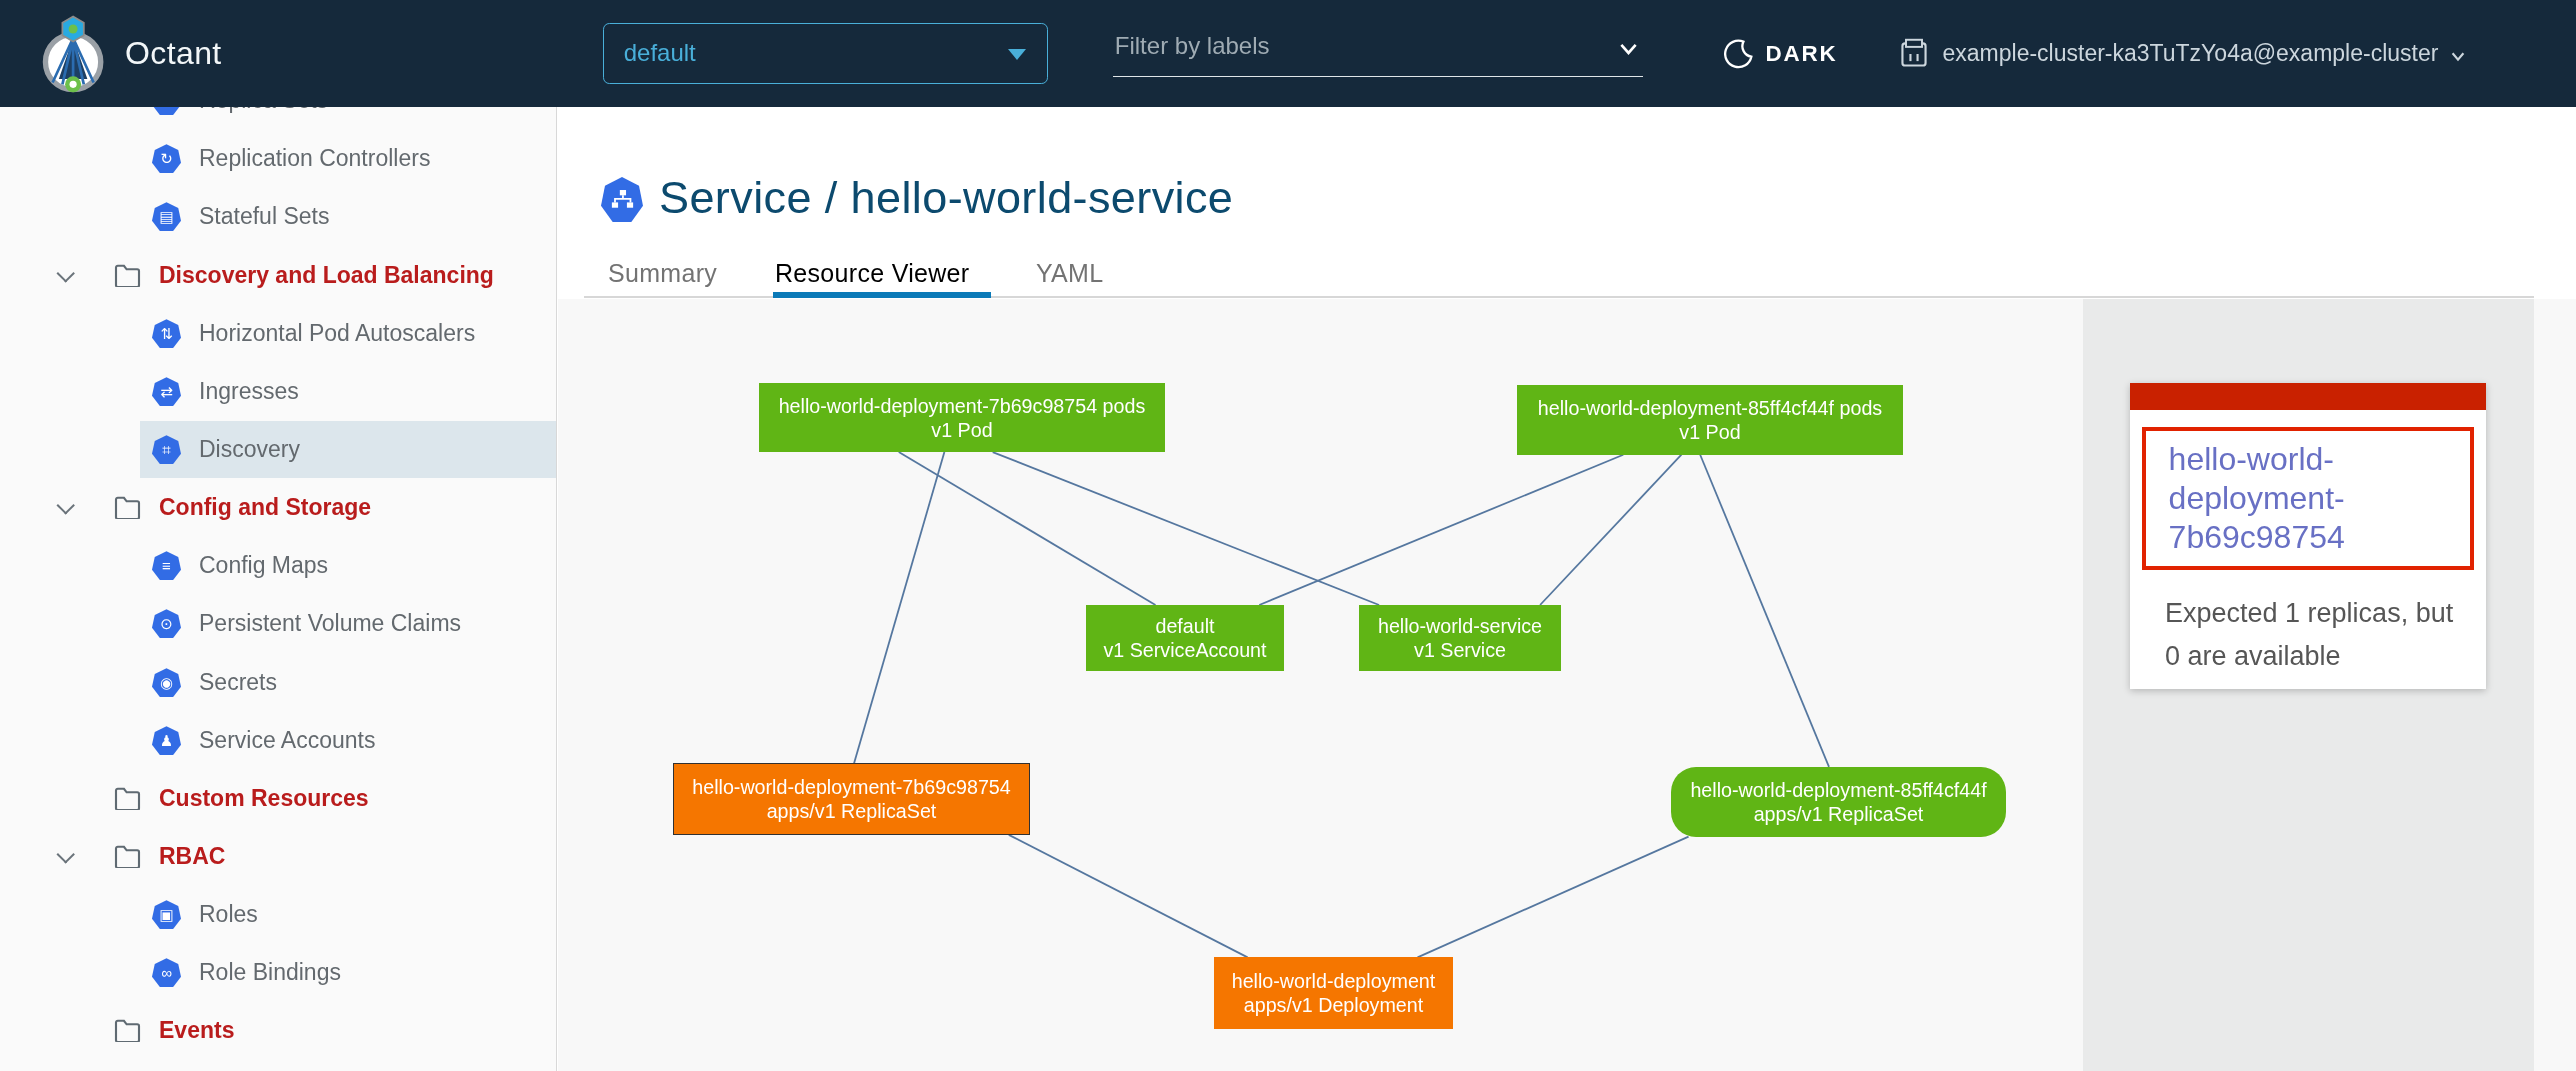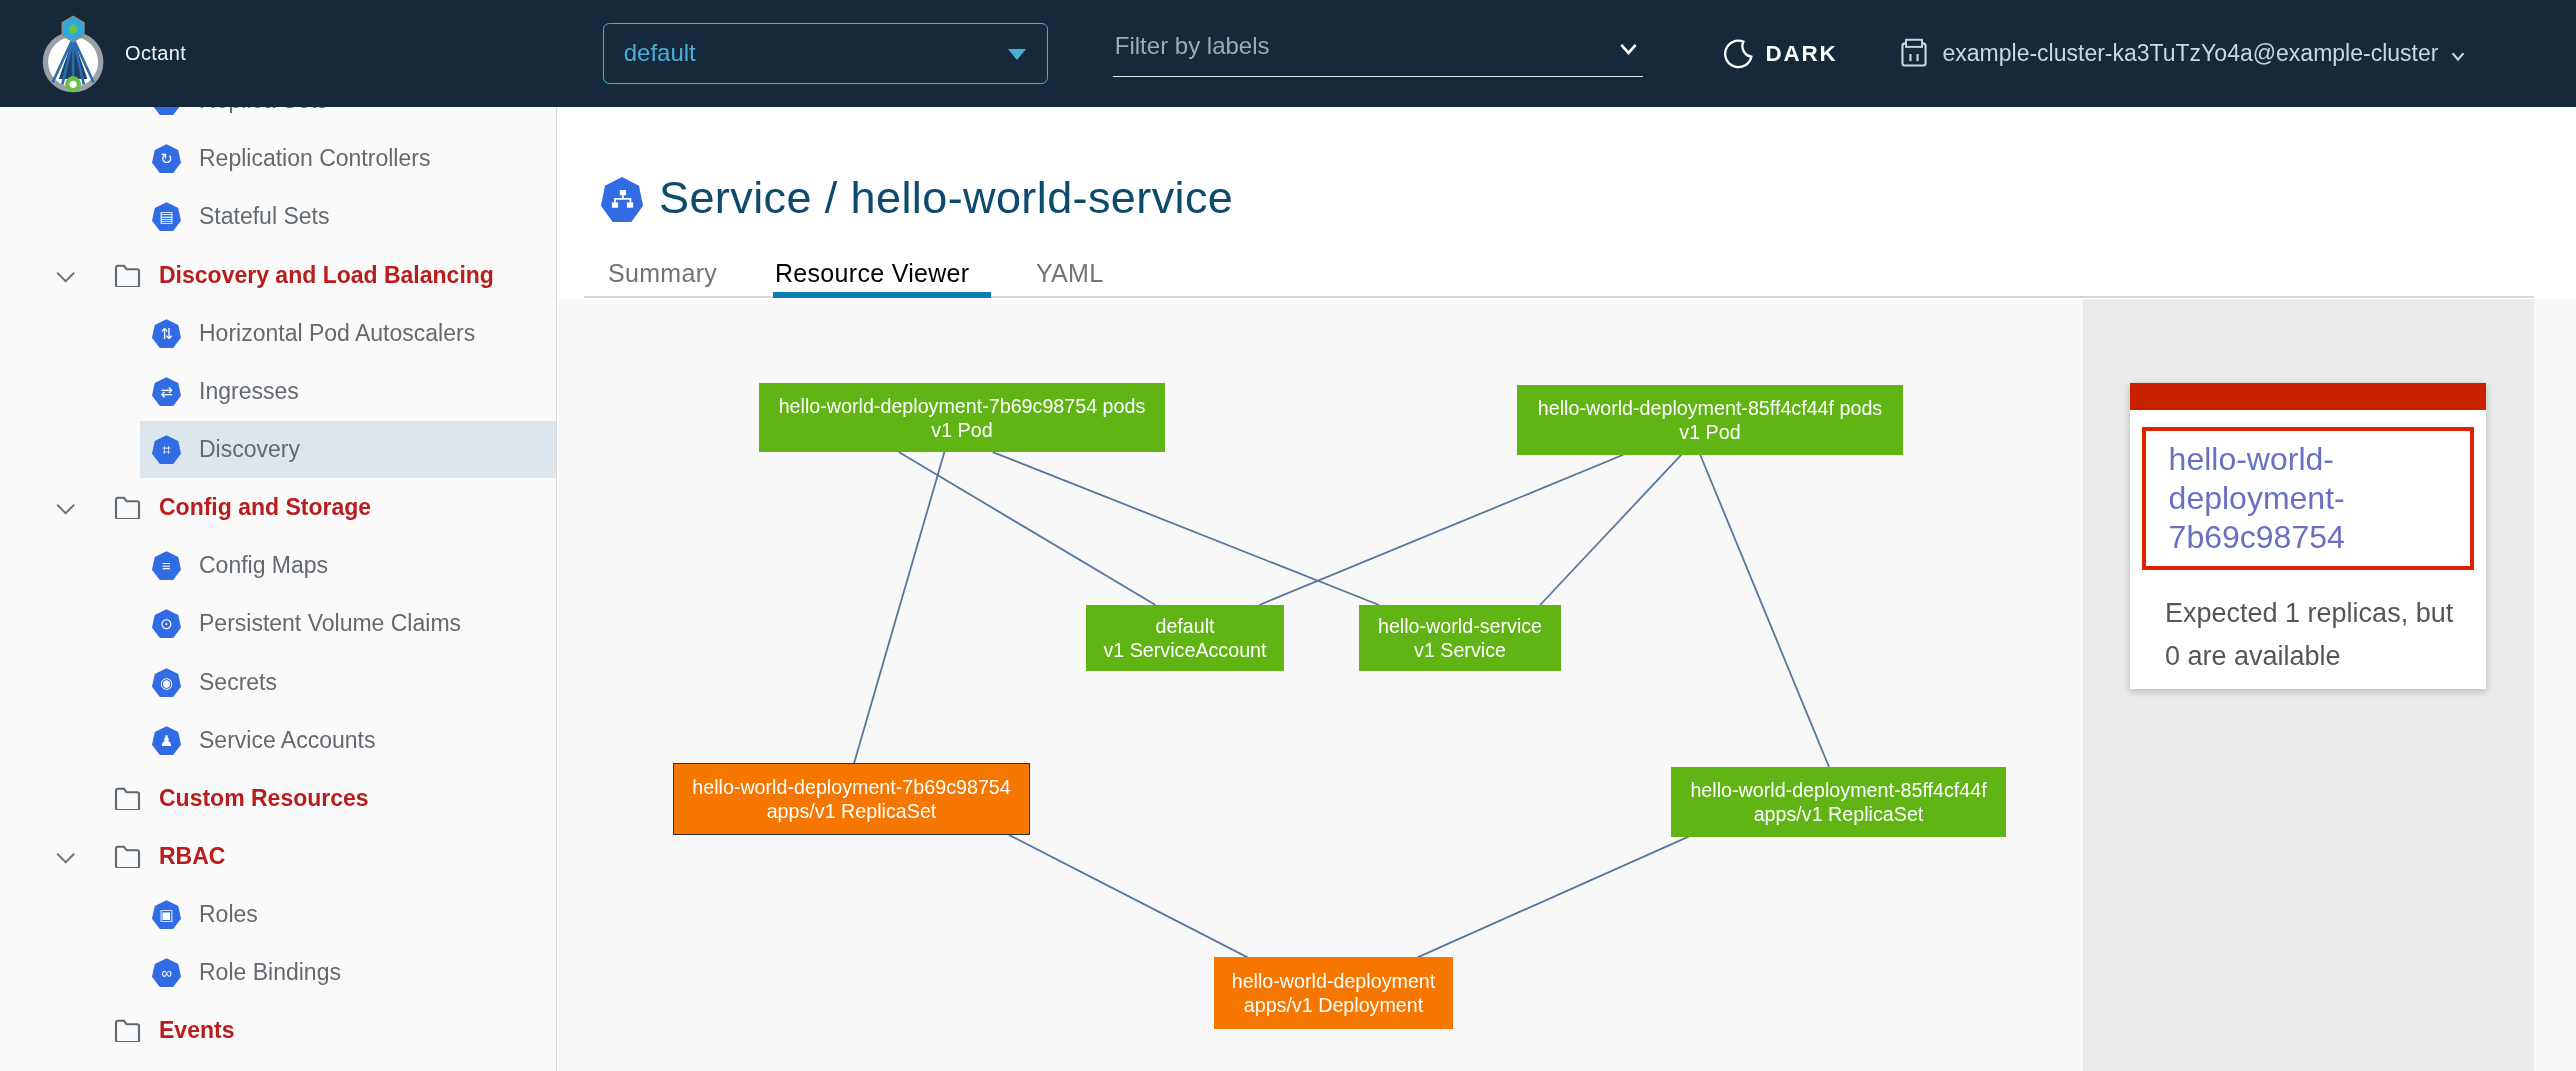--- a/index.html
+++ b/index.html
@@ -5,21 +5,21 @@
   * { margin:0; padding:0; box-sizing:border-box; }
   html,body { width:2576px; height:1072px; overflow:hidden; background:#fff;
     font-family:"Liberation Sans","DejaVu Sans",sans-serif; }
   #stage { position:relative; width:2576px; height:1072px; }
 
   
   #header { position:absolute; left:0; top:0; width:2576px; height:107px;
     background:var(--header-bg,#15293b); z-index:30; }
   #logo { position:absolute; left:41px; top:10.7px; }
   #app-name { position:absolute; left:125px; top:0; height:107px; line-height:107px;
-    color:#f2f6f8; font-size:20px; font-weight:300; letter-spacing:0.4px; }
+    color:#f2f6f8; font-size:32px; font-weight:300; letter-spacing:0.4px; }
   #ns-select { position:absolute; left:603px; top:23px; width:445px; height:61px;
     border:1.8px solid var(--accent-blue); border-radius:6.3px; cursor:pointer; }
   #ns-value { position:absolute; left:19.7px; top:0; line-height:57px;
     color:var(--accent-blue); font-size:24px; }
   #ns-caret { position:absolute; right:21.5px; top:25px; width:0; height:0;
     border-left:9px solid transparent; border-right:9px solid transparent;
     border-top:11.6px solid var(--accent-blue); }
   #filter { position:absolute; left:1089px; top:21.5px; width:530px; height:55px;
     border-bottom:1.8px solid #dfe5e8;margin-left:24px; }
   #filter-input { position:absolute; left:1.8px; top:10.7px; width:483px; background:transparent;
@@ -290,21 +290,21 @@
       <div class="l2">v1 ServiceAccount</div>
     </div>
       <div class="node" style="left: 801px; top: 306px; width: 202px; height: 66px; background: rgb(96, 181, 21);">
       <div class="l1">hello-world-service</div>
       <div class="l2">v1 Service</div>
     </div>
       <div class="node" style="left: 115px; top: 464px; width: 357px; height: 72px; background: rgb(245, 118, 0); border: 1.8px solid rgb(49, 49, 49);">
       <div class="l1">hello-world-deployment-7b69c98754</div>
       <div class="l2">apps/v1 ReplicaSet</div>
     </div>
-      <div class="node" style="left: 1113px; top: 468px; width: 335px; height: 70px; background: rgb(96, 181, 21);">
+      <div class="node" style="left: 1113px; top: 468px; width: 335px; height: 70px; background: rgb(96, 181, 21); border-radius: 25px;">
       <div class="l1">hello-world-deployment-85ff4cf44f</div>
       <div class="l2">apps/v1 ReplicaSet</div>
     </div>
       <div class="node" style="left: 656px; top: 658px; width: 239px; height: 72px; background: rgb(245, 118, 0);">
       <div class="l1">hello-world-deployment</div>
       <div class="l2">apps/v1 Deployment</div>
     </div>
     </div>
 
 </div>

